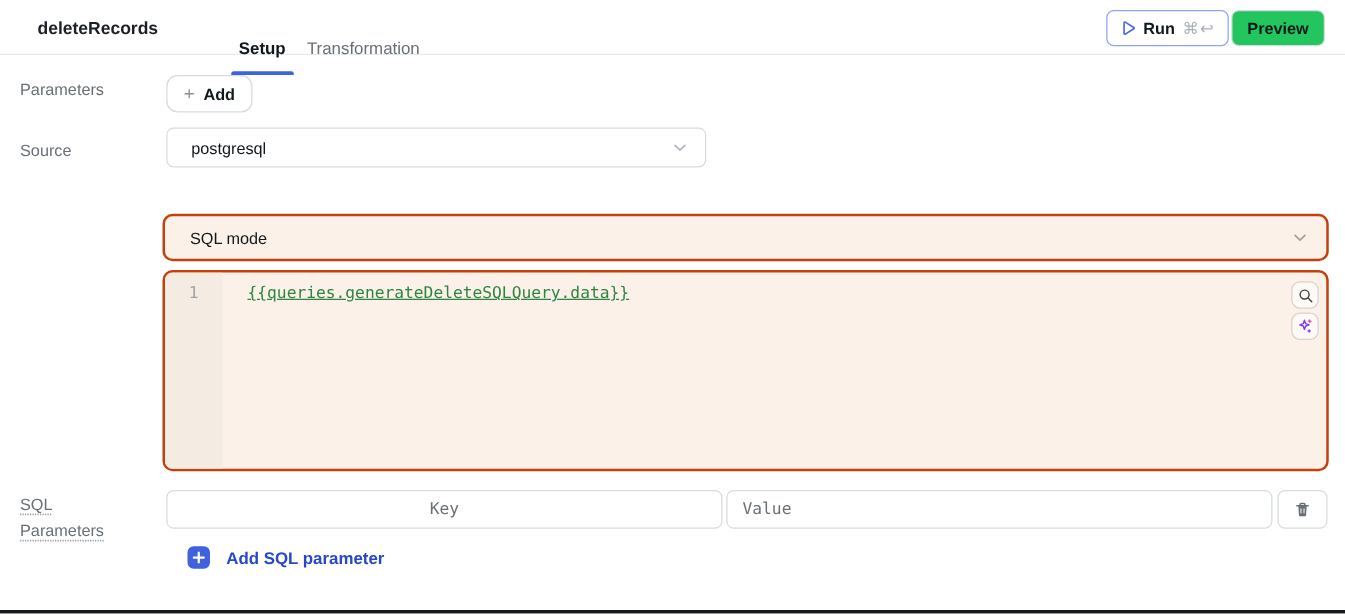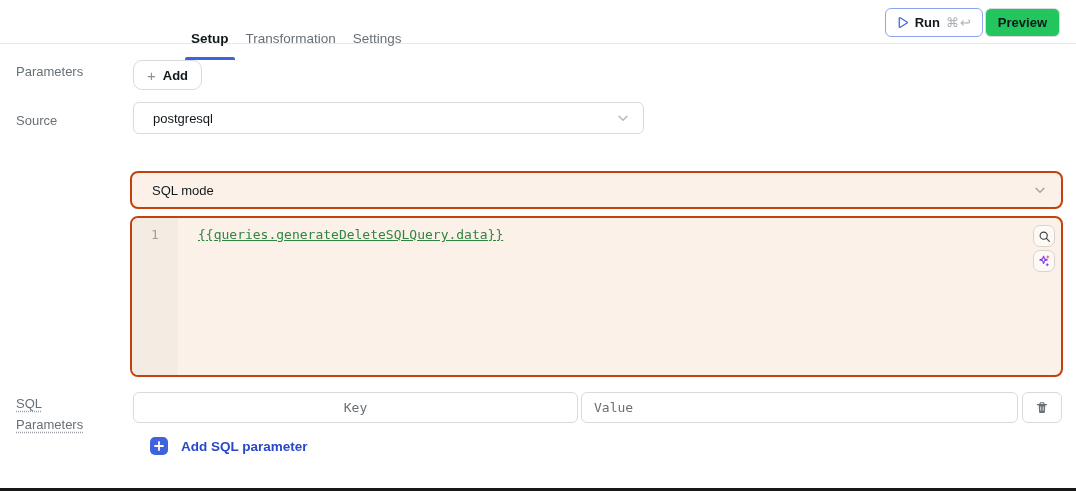--- a/index.html
+++ b/index.html
@@ -52,21 +52,21 @@
   .btn-add {
     position: absolute; left: 133px; top: 60px; height: 30px; padding: 0 13px;
     display: flex; align-items: center; gap: 7px;
     background: #fff; border: 1px solid #D7DBDF; border-radius: 9px; cursor: pointer;
   }
   .btn-add .plus { color: #889096; font-size: 15px; line-height: 1; }
   .btn-add .lbl { font-size: 13px; font-weight: 700; color: #11181C; }
 
   
   .source-select {
-    position: absolute; left: 133px; top: 102px; width: 511px; height: 32px;
+    position: absolute; left: 133px; top: 102px; width: 432px; height: 32px;
     border: 1px solid #D7DBDF; border-radius: 6px; background: #fff;
     display: flex; align-items: center; padding: 0 13px 0 19px; cursor: pointer;
   }
   .source-select .value { flex: 1; font-size: 13px; color: #11181C; }
   .help-text {
     position: absolute; left: 133px; top: 137px; font-size: 13.5px; color: #3A4149;
   }
   .help-text a { color: #3E63DD; text-decoration: underline; cursor: pointer; }
 
   
@@ -137,30 +137,28 @@
   .bottom-divider {
     position: absolute; left: 0; bottom: 0; width: 1076px; height: 3px; background: #16181A;
   }
 </style>
 </head>
 <body>
 
 <div id="canvas">
 
   <div class="header">
+    <div class="query-title">deleteRecords</div>
 
     <div class="tabs">
       <div class="tab active">
         <span>Setup</span>
       </div>
       <div class="tab">
         <span>Transformation</span>
-      </div>
-      <div class="tab">
-        <span>Settings</span>
       </div>
     </div>
 
     <div class="header-actions">
       <button class="btn-run">
         <span style="display:flex;">
           <svg width="13" height="13" viewBox="0 0 16 16" fill="none">
             <path d="M4 2.8v10.4c0 .6.65 1 1.17.68l8.4-5.2a.8.8 0 0 0 0-1.36l-8.4-5.2A.8.8 0 0 0 4 2.8z" stroke="#4368E3" stroke-width="1.6" stroke-linejoin="round"></path>
           </svg>
         </span>

